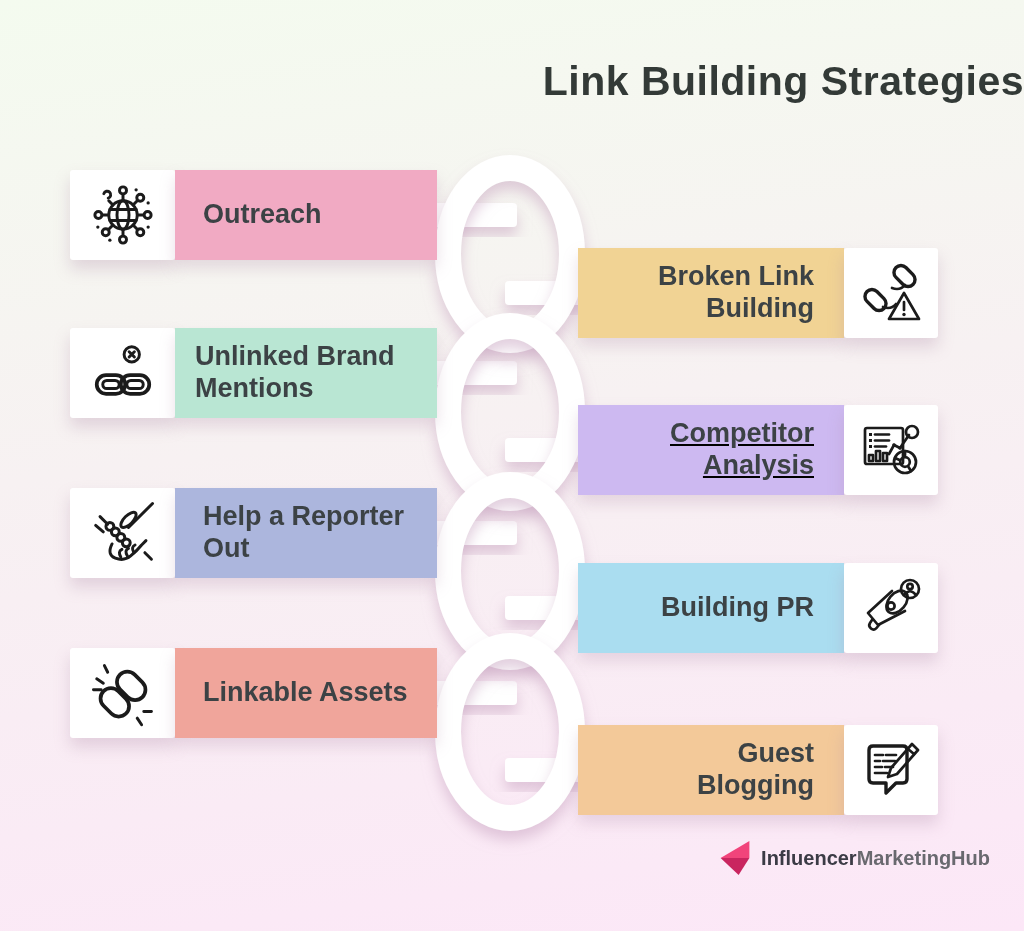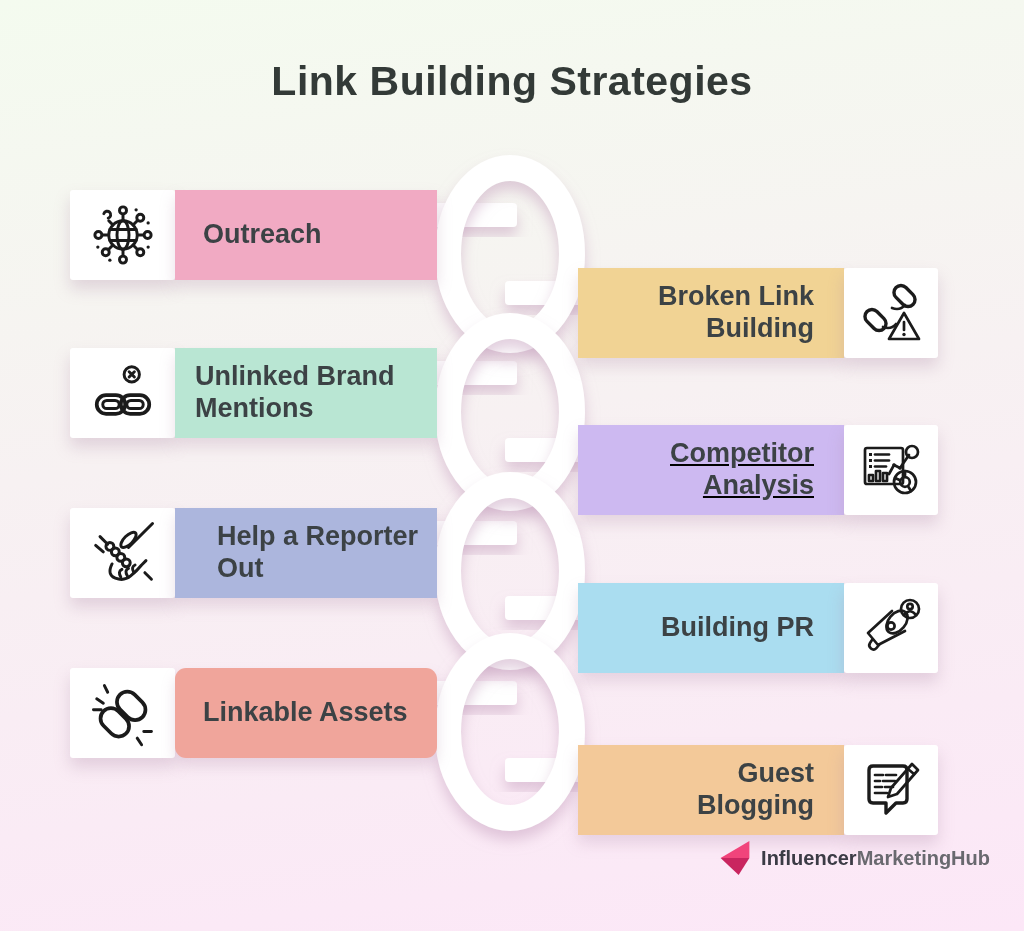--- a/index.html
+++ b/index.html
@@ -2,27 +2,27 @@
 <html><head>
 <meta charset="utf-8">
 <style>
   html,body{margin:0;padding:0;}
   .stage{
     position:relative;width:1024px;height:931px;overflow:hidden;
     font-family:"Liberation Sans",sans-serif;
     background:linear-gradient(172deg,#f4fbef 0%,#f7f1f2 45%,#fce7f7 100%);
   }
   .title{
-    position:absolute;left:0;top:58px;width:100%;text-align:center;
+    position:absolute;left:0;top:58px;width:100%;text-align:right;
     font-size:41px;font-weight:bold;color:#333a37;letter-spacing:.5px;margin:0;
   }
   
   .connectors{position:absolute;left:0;top:0;z-index:1;}
   
-  .row{position:absolute;height:90px;display:flex;z-index:2;margin-top:20px;}
+  .row{position:absolute;height:90px;display:flex;z-index:2;}
   .iconbox{
     width:105px;height:90px;background:#ffffff;border-radius:3px;
     display:flex;align-items:center;justify-content:center;
     box-shadow:0 9px 16px rgba(173,135,166,.30);flex:0 0 auto;
   }
   .iconbox.r{width:94px;}
   .bar{
     height:90px;display:flex;align-items:center;
     box-shadow:0 8px 14px rgba(173,135,166,.26);
   }
@@ -124,34 +124,34 @@
         <circle cx="20" cy="26" r="3.6"></circle>
           <circle cx="25" cy="31" r="3.6"></circle>
         <circle cx="30" cy="36" r="3.6"></circle>
           <circle cx="35" cy="41" r="3.6"></circle>
         <path d="M11,17 L18,24 M7,25 L14,31"></path>
         <path d="M22,42 q-5,10 3,13 q8,3 14,-2 q6,-5 10,-10 l4,-4"></path>
         <path d="M30,54 q-3,-5 1,-7 M36,53 q-3,-5 1,-7 M42,50 q-3,-5 1,-7"></path>
         <path d="M52,50 L58,56"></path>
       </svg>
     </div>
-    <div class="bar l" style="background-color: rgb(172, 182, 221); justify-content: flex-end;">
+    <div class="bar l" style="background-color: rgb(172, 182, 221);">
       <span class="label">Help a Reporter Out</span>
     </div>
   </div>
 
   <div class="row" style="left:70px;top:648px;">
     <div class="iconbox">
       <svg class="icon" width="70" height="70" viewBox="0 0 64 64">
         <rect class="thick" x="15" y="26" width="19" height="29" rx="9.5" transform="rotate(-45 24.5 40.5)"></rect>
         <rect class="thick" x="30" y="11" width="19" height="29" rx="9.5" transform="rotate(-45 39.5 25.5)"></rect>
         <path d="M8,19 L14,23 M5,29 H12 M15,7 L18,13 M51,49 H58 M45,55 L49,61"></path>
       </svg>
     </div>
-    <div class="bar l" style="background-color: rgb(240, 165, 155); border-radius: 11px;">
+    <div class="bar l" style="background-color: rgb(240, 165, 155);">
       <span class="label">Linkable Assets</span>
     </div>
   </div>
 
   <div class="row" style="left:578px;top:248px;">
     <div class="bar r" style="background-color: rgb(241, 211, 148);">
       <span class="label">Broken Link Building</span>
     </div>
     <div class="iconbox r">
       <svg class="icon" width="64" height="64" viewBox="0 0 64 64">

